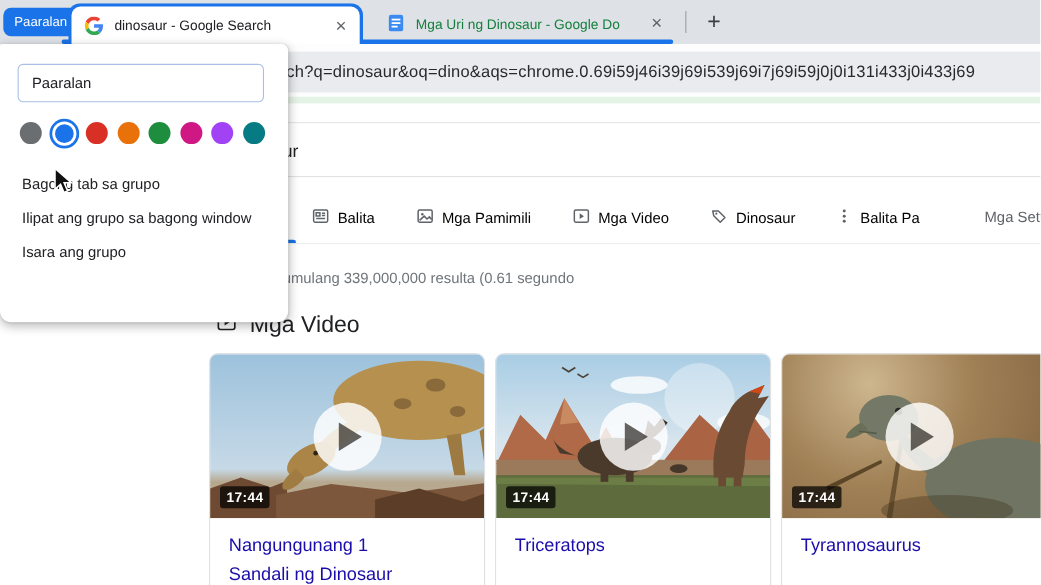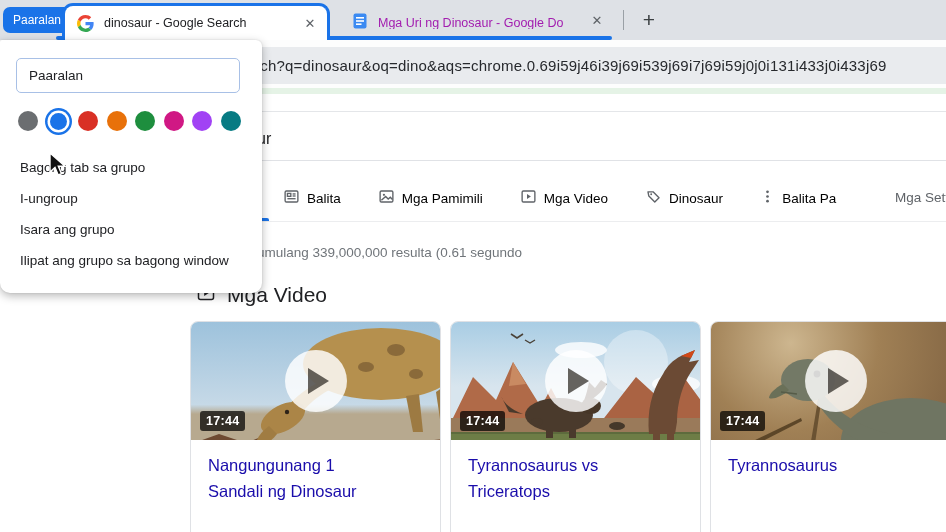--- a/index.html
+++ b/index.html
@@ -11,21 +11,21 @@
   .group-chip { position:absolute; left:3px; top:7px; height:26px; padding:0 10px; background:#1a73e8;
     border-radius:7px; color:#fff; font-size:12px; display:flex; align-items:center; }
   .group-underline { position:absolute; left:56px; top:36px; width:556px; height:4px; background:#1a73e8; border-radius:2px; }
   .tab-active { position:absolute; left:62px; top:3px; width:268px; height:37px; background:#fff;
     border:3px solid #1a73e8; border-bottom:none; border-radius:11px 11px 0 0;
     display:flex; align-items:center; padding:0 8px 0 12px; z-index:2; }
   .tab-active .title { flex:1; font-size:12.5px; color:#202124; white-space:nowrap; overflow:hidden; margin-left:10px; }
   .tab-inactive { position:absolute; left:340px; top:5px; width:272px; height:31px;
     display:flex; align-items:center; padding:0 6px 0 12px; }
   .tab-inactive .title-wrap { flex:1; position:relative; overflow:hidden; white-space:nowrap; margin-left:10px; height:16px; }
-  .tab-inactive .title { font-size:12.5px; color:#a21caf; }
+  .tab-inactive .title { font-size:12.5px; color:#15803d; }
   .tab-inactive .title-wrap::after { content:""; position:absolute; right:0; top:0; bottom:0; width:26px;
     background:linear-gradient(90deg, rgba(222,225,230,0), #dee1e6); }
   .tab-close { width:18px; height:18px; border-radius:50%; display:flex; align-items:center; justify-content:center;
     color:#5f6368; font-size:13px; flex:none; }
   .tab-divider { position:absolute; left:623px; top:10px; width:1px; height:20px; background:#9aa0a6; }
   .new-tab { position:absolute; left:636px; top:7px; width:26px; height:26px; display:flex; align-items:center;
     justify-content:center; font-size:21px; color:#3c4043; }
 
   
   .toolbar { position:absolute; top:40px; left:0; width:946px; height:48px; background:#fdfdfd; z-index:2; }
@@ -44,21 +44,21 @@
   .nav-settings { position:absolute; top:190px; left:895px; color:#5f6368; font-size:13.5px; white-space:nowrap; }
   .active-indicator { position:absolute; top:218px; left:252px; width:17px; height:3px; background:#1a73e8; border-radius:2px 2px 0 0; }
   .page-divider { position:absolute; top:221px; left:0; right:0; height:1px; background:#ecedef; }
   .stats { position:absolute; top:245px; left:257px; font-size:13.5px; color:#70757a; white-space:nowrap; }
   .section-header { position:absolute; top:283px; left:196px; display:flex; align-items:center; gap:11px; }
   .section-title { font-size:21px; color:#202124; }
 
   
   .cards { position:absolute; top:321px; left:190px; display:flex; gap:9px; }
   .card { width:251px; height:240px; background:#fff; border:1px solid #dfe1e5; border-radius:8px; overflow:hidden; flex:none; }
-  .thumb { position:relative; width:100%; height:118px; overflow:hidden; }
+  .thumb { position:relative; width:100%; height:149px; overflow:hidden; }
   .thumb svg { position:absolute; inset:0; }
   .thumb-1 { background:linear-gradient(180deg,#9dc2dc 0%,#c6d9e7 70%,#b7a98f 78%); }
   .thumb-2 { background:linear-gradient(180deg,#a9cde4 0%,#d8e5ee 55%); }
   .thumb-3 { background:radial-gradient(circle at 32% 18%, #cdb68f 0%, #a08055 45%, #7d6040 100%); }
   .play { position:absolute; left:50%; top:50%; width:62px; height:62px; margin:-31px 0 0 -31px;
     background:rgba(255,255,255,.82); border-radius:50%; display:flex; align-items:center; justify-content:center; }
   .play::after { content:""; border-left:21px solid rgba(45,40,35,.72); border-top:13px solid transparent;
     border-bottom:13px solid transparent; margin-left:6px; }
   .duration { position:absolute; left:9px; bottom:9px; background:rgba(0,0,0,.72); color:#fff; font-size:12.5px;
     font-weight:bold; padding:3px 6px; border-radius:3px; letter-spacing:.3px; }
@@ -203,21 +203,20 @@
             <path d="M230,34 L244,28 L240,36 Z" fill="#d04818"></path>
             <rect x="202" y="108" width="7" height="12" fill="#6b4a34"></rect>
             <rect x="216" y="108" width="7" height="12" fill="#6b4a34"></rect>
             <ellipse cx="86" cy="100" rx="6" ry="4" fill="#4a3a2c"></ellipse>
             <ellipse cx="166" cy="104" rx="8" ry="4" fill="#45382a"></ellipse>
           </svg>
           <div class="play"></div>
           <div class="duration">17:44</div>
         </div>
         <div class="card-title">
-          <div>Tyrannosaurus vs</div>
           <div>Triceratops</div>
         </div>
       </div>
 
       <div class="card">
         <div class="thumb thumb-3">
           <svg viewBox="0 0 251 149" width="251" height="149">
             <path d="M95,149 L110,60 L113,60 L100,149 Z" fill="#6a5232"></path>
             <path d="M40,120 L90,96 L91,99 L42,124 Z" fill="#5c4628"></path>
             <ellipse cx="200" cy="118" rx="70" ry="42" fill="#6f7562"></ellipse>
@@ -287,23 +286,22 @@
       <span class="swatch selected" style="background: rgb(26, 115, 232);"></span>
       <span class="swatch" style="background: rgb(217, 48, 37);"></span>
       <span class="swatch" style="background: rgb(232, 113, 10);"></span>
       <span class="swatch" style="background: rgb(30, 142, 62);"></span>
       <span class="swatch" style="background: rgb(208, 24, 132);"></span>
       <span class="swatch" style="background: rgb(161, 66, 244);"></span>
       <span class="swatch" style="background: rgb(7, 123, 131);"></span>
     </div>
     <div class="menu-items">
       <div class="menu-item">Bagong tab sa grupo</div>
-      <div class="menu-item">I-ungroup</div>
+      <div class="menu-item">Ilipat ang grupo sa bagong window</div>
       <div class="menu-item">Isara ang grupo</div>
-      <div class="menu-item">Ilipat ang grupo sa bagong window</div>
     </div>
   </div>
 
   <div class="cursor">
     <svg width="22" height="26" viewBox="0 0 22 26">
       <path d="M2,1 L2,20 L7,15.5 L10.2,23 L13.5,21.6 L10.3,14.2 L17,14.2 Z" fill="#111" stroke="#fff" stroke-width="1.4"></path>
     </svg>
   </div>
 
 </div>

